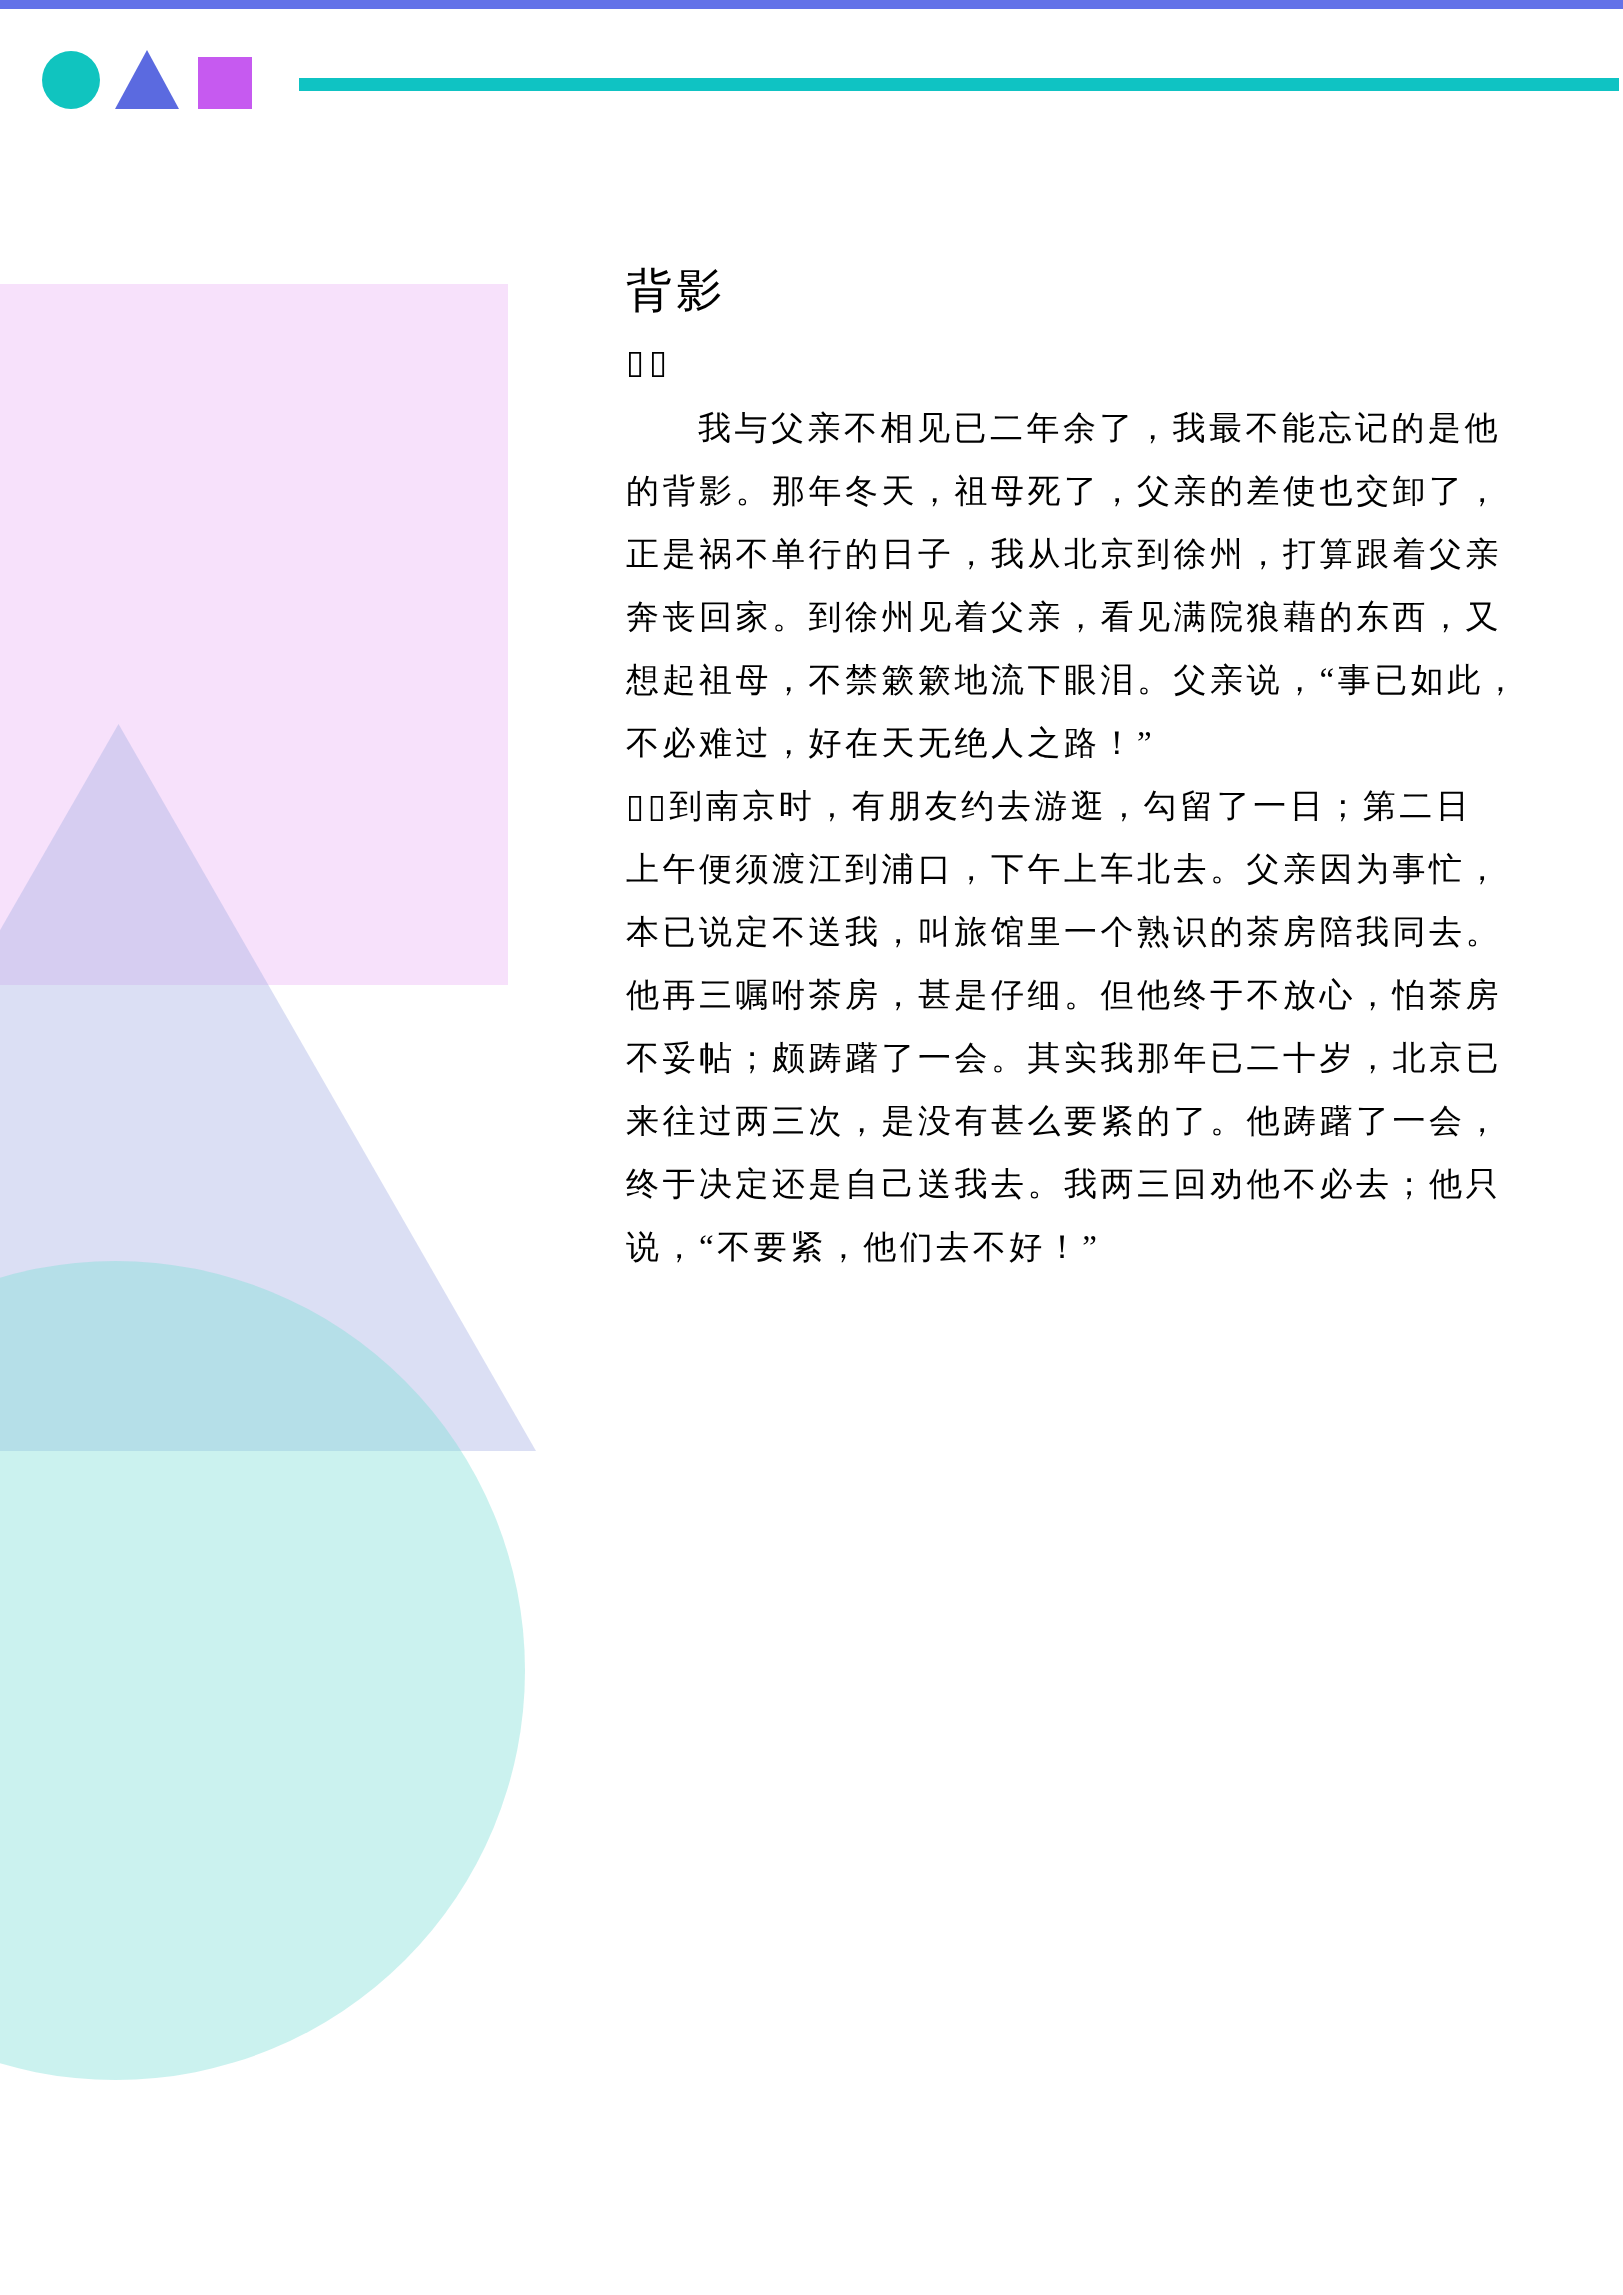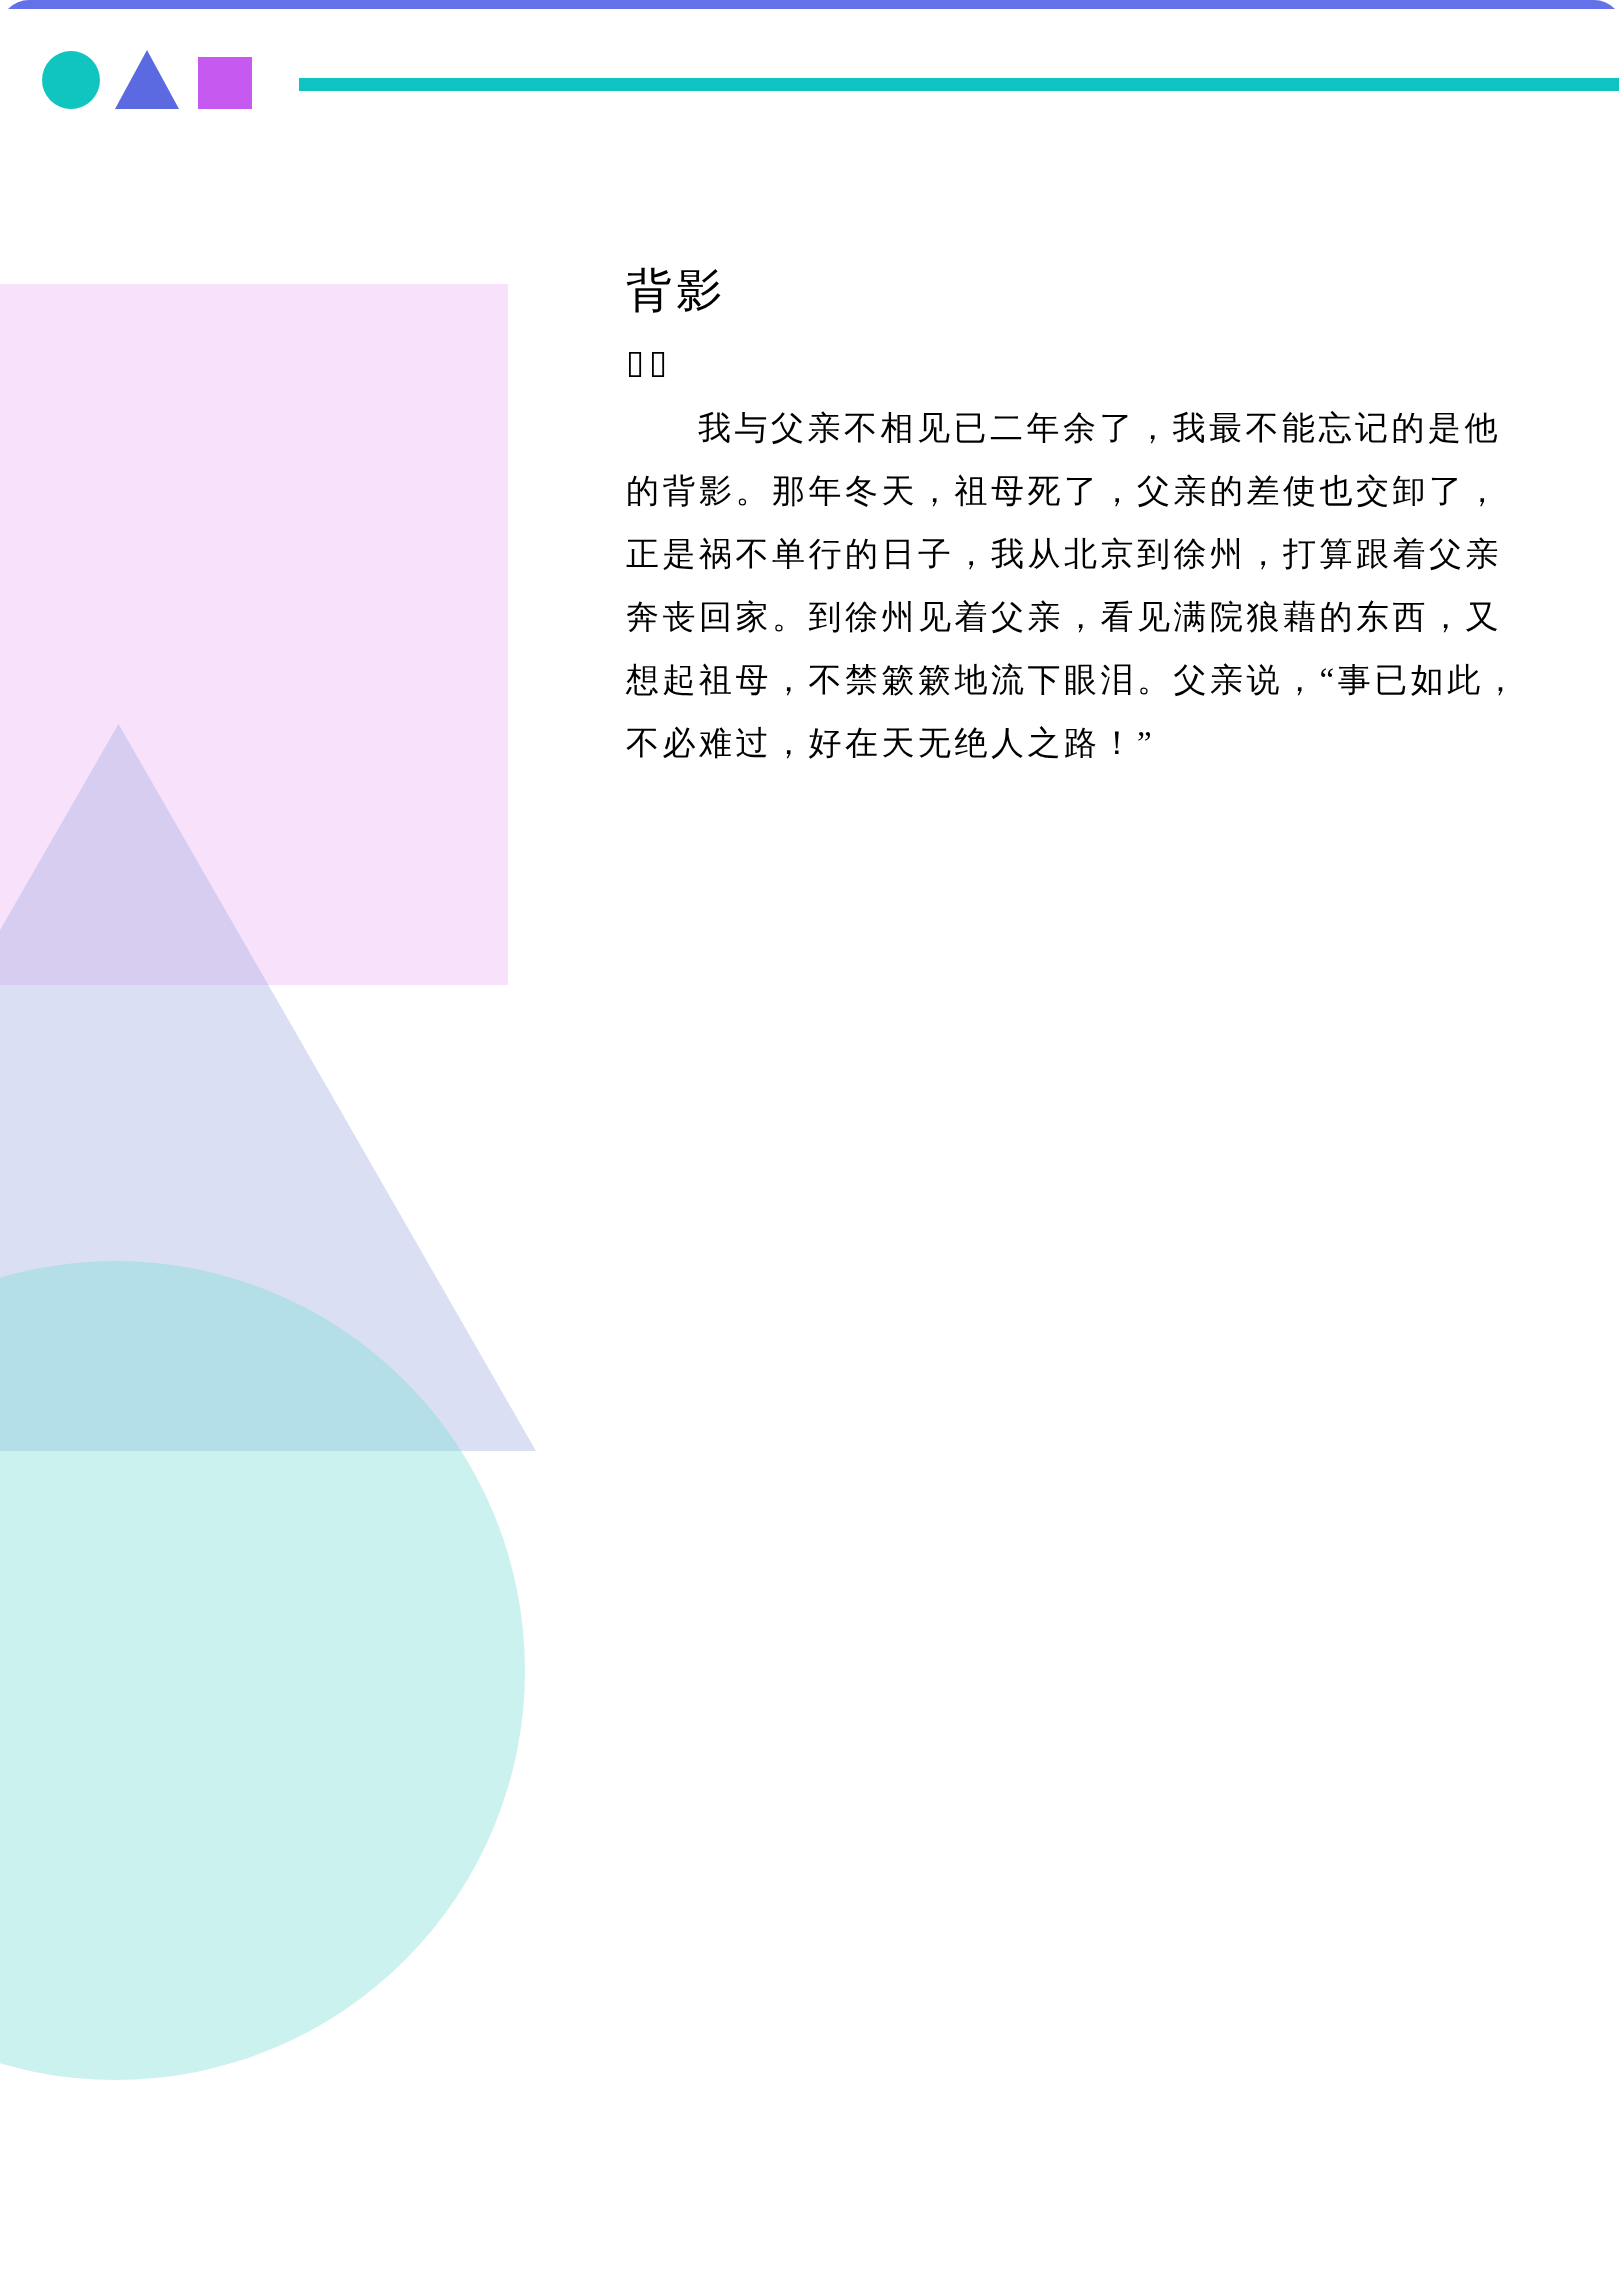--- a/index.html
+++ b/index.html
@@ -4,21 +4,21 @@
 <style>
   html, body { margin: 0; padding: 0; }
   body {
     width: 1623px; height: 2295px;
     background: #ffffff;
     position: relative;
     overflow: hidden;
     font-family: "Liberation Serif", "DejaVu Serif", "DejaVu Sans", serif;
     color: #000000;
   }
-  .page { position: absolute; inset: 0; overflow: hidden; border-radius: 29px; }
+  .page { position: absolute; inset: 0; overflow: hidden; }
 
   
   .topbar {
     position: absolute; left: 0; top: 0;
     width: 1623px; height: 9px;
     background: #6372e8;
   }
 
   
   .deco-circle {
@@ -104,16 +104,24 @@
 
   <div class="tofu-line">▯▯</div>
 
   <div class="bodytext">
     <div class="para p-first">我与父亲不相见已二年余了，我最不能忘记的是他
 的背影。那年冬天，祖母死了，父亲的差使也交卸了，
 正是祸不单行的日子，我从北京到徐州，打算跟着父亲
 奔丧回家。到徐州见着父亲，看见满院狼藉的东西，又
 想起祖母，不禁簌簌地流下眼泪。父亲说，“事已如此，
 不必难过，好在天无绝人之路！”</div>
+    <div class="para">▯▯到南京时，有朋友约去游逛，勾留了一日；第二日
+上午便须渡江到浦口，下午上车北去。父亲因为事忙，
+本已说定不送我，叫旅馆里一个熟识的茶房陪我同去。
+他再三嘱咐茶房，甚是仔细。但他终于不放心，怕茶房
+不妥帖；颇踌躇了一会。其实我那年已二十岁，北京已
+来往过两三次，是没有甚么要紧的了。他踌躇了一会，
+终于决定还是自己送我去。我两三回劝他不必去；他只
+说，“不要紧，他们去不好！”</div>
   </div>
 
 </div>
 
 
 </body></html>

